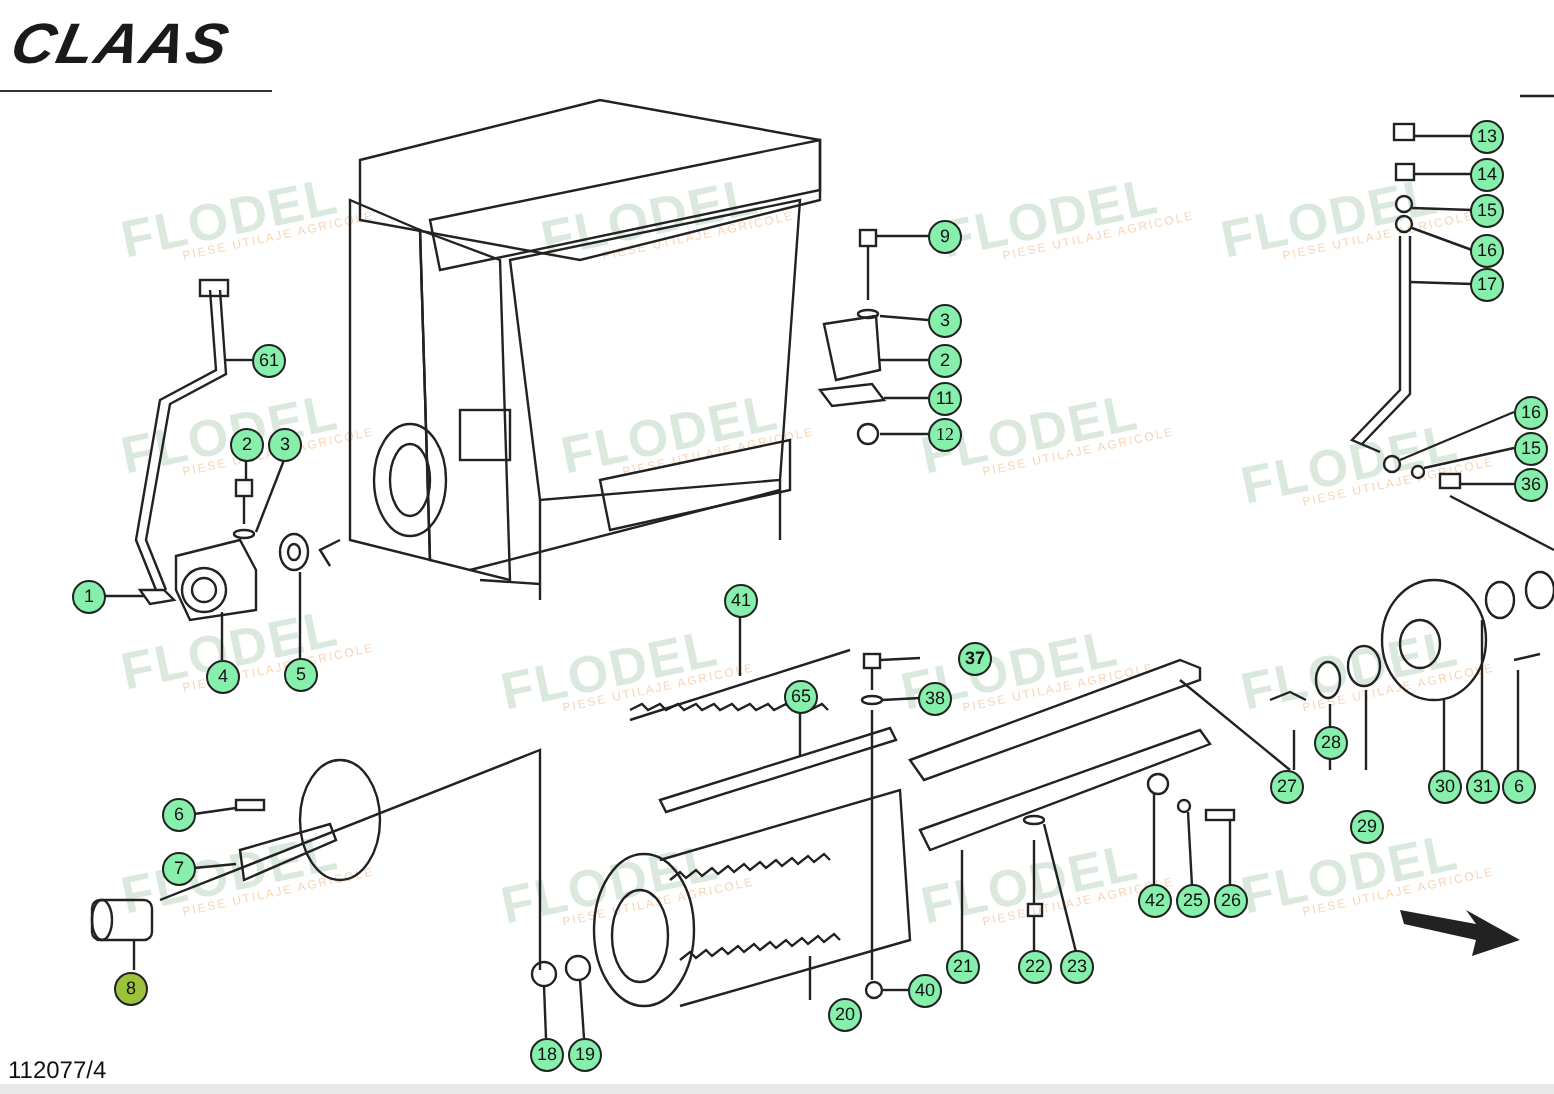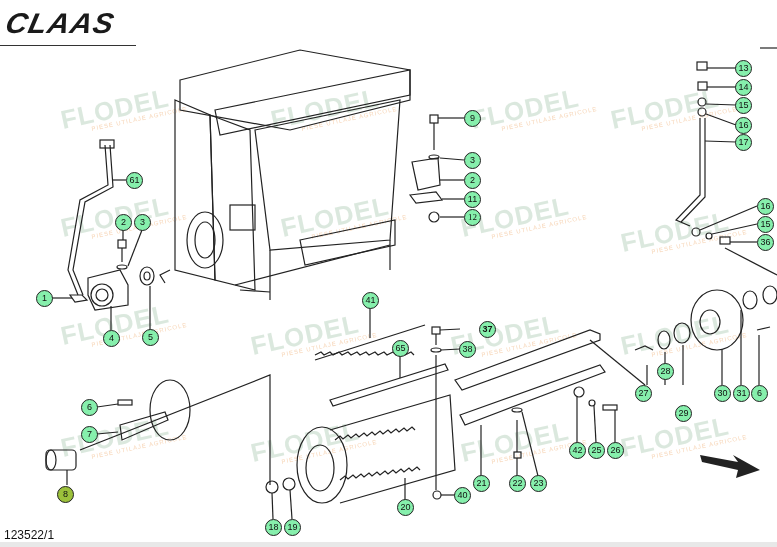--- a/index.html
+++ b/index.html
@@ -256,20 +256,20 @@
       <div class="callout" style="left: 81px; top: 399px;">6</div>
       <div class="callout" style="left: 81px; top: 426px;">7</div>
       <div class="callout hl" style="left: 57px; top: 486px;">8</div>
       <div class="callout" style="left: 569px; top: 442px;">42</div>
       <div class="callout" style="left: 588px; top: 442px;">25</div>
       <div class="callout" style="left: 607px; top: 442px;">26</div>
       <div class="callout" style="left: 473px; top: 475px;">21</div>
       <div class="callout" style="left: 509px; top: 475px;">22</div>
       <div class="callout" style="left: 530px; top: 475px;">23</div>
       <div class="callout" style="left: 454px; top: 487px;">40</div>
-      <div class="callout" style="left: 397px; top: 499px;">20</div>
+      <div class="callout" style="left: 414px; top: 499px;">20</div>
       <div class="callout" style="left: 265px; top: 519px;">18</div>
       <div class="callout" style="left: 284px; top: 519px;">19</div>
     </div>
 
-  <div class="drawing-code">123522/1</div>
+  <div class="drawing-code">112077/4</div>
   <div class="bottom-strip"></div>
 </div>
 
 </body></html>

